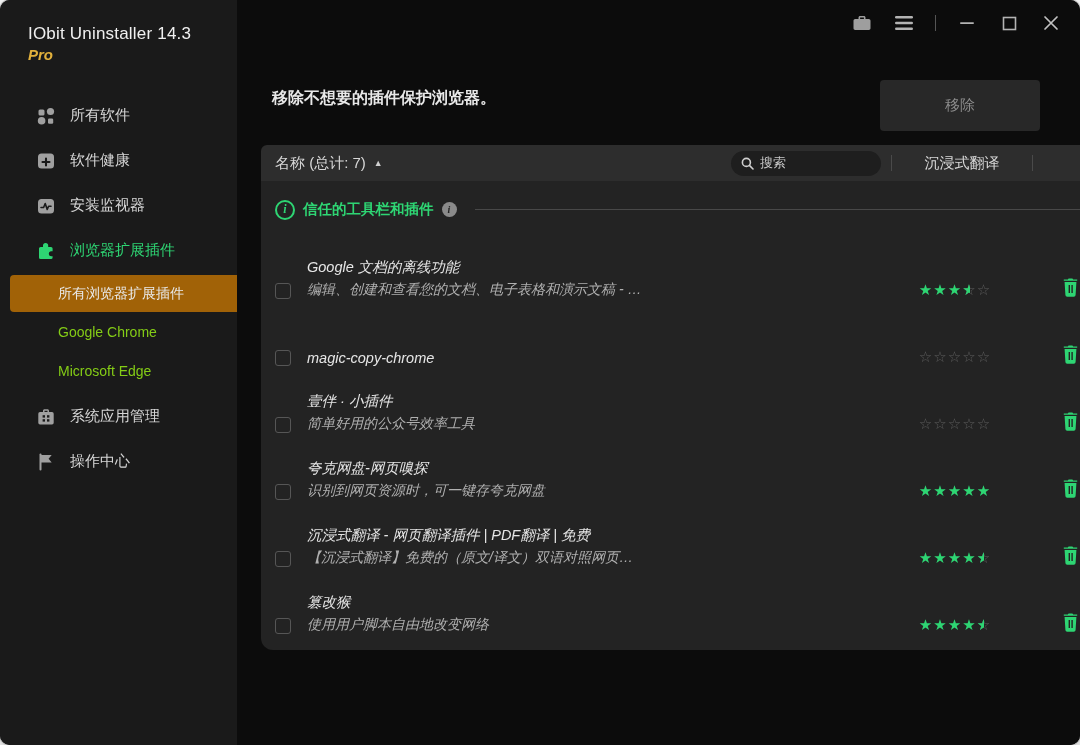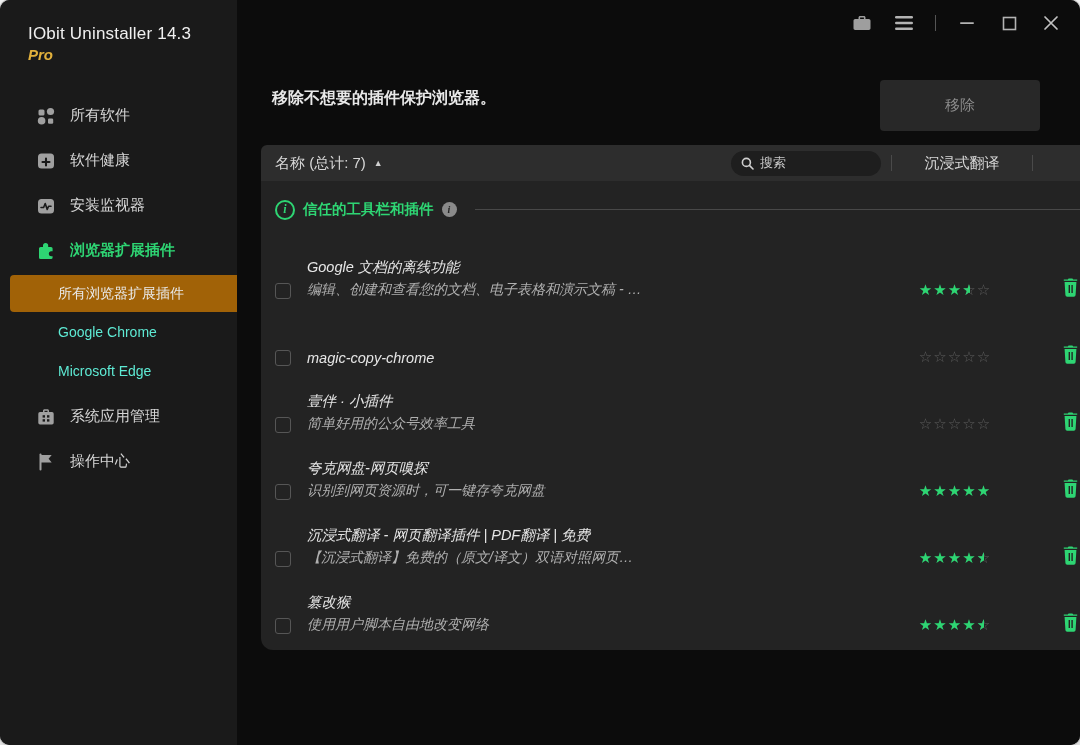--- a/index.html
+++ b/index.html
@@ -7,25 +7,25 @@
   .window{position:relative;width:1080px;height:745px;background:#0c0c0c;border-radius:10px;
           overflow:hidden;box-shadow:0 0 0 1px #bdbdbd, 0 4px 18px rgba(0,0,0,.35);}
 
   
   .sidebar{position:absolute;left:0;top:0;bottom:0;width:284px;background:#1a1a1a;}
   .app-title{margin:24px 0 2px 28px;font-size:17px;color:#f0f0f0;letter-spacing:.2px;}
   .pro-badge{margin:2px 0 0 28px;font-size:15px;font-weight:bold;font-style:italic;color:#e2b13c;}
   .nav{margin-top:30px;}
   .nav-item{display:flex;align-items:center;gap:14px;height:45px;padding-left:36px;cursor:default;}
   .nav-item .lbl{font-size:15px;color:#d6d6d6;}
-  .nav-item.active .lbl{color:#2ed573;font-weight:700;}
+  .nav-item.active .lbl{color:#2ed573;font-weight:400;}
   .nav-icon{width:20px;height:20px;flex:0 0 20px;display:flex;align-items:center;justify-content:center;}
   .sub-list{margin:2px 0 4px 0;}
   .sub-item{margin:2px 10px;height:37px;line-height:37px;padding-left:48px;font-size:14px;
-            color:#5eead4;border-radius:4px;white-space:nowrap;}
+            color:#84cc16;border-radius:4px;white-space:nowrap;}
   .sub-item.selected{background:#a16207;color:#e9e9e9;}
 
   
   .titlebar-icons{position:absolute;top:12px;right:18px;display:flex;align-items:center;gap:20px;z-index:5;}
   .tb-sep{width:1px;height:16px;background:#555;}
   .tb-btn{display:flex;align-items:center;justify-content:center;width:22px;height:22px;}
 
   
   .main{position:absolute;left:237px;right:0;top:0;bottom:0;background:#0c0c0c;}
   .heading{position:absolute;left:35px;top:88px;font-size:16px;font-weight:600;color:#e8e8e8;}

